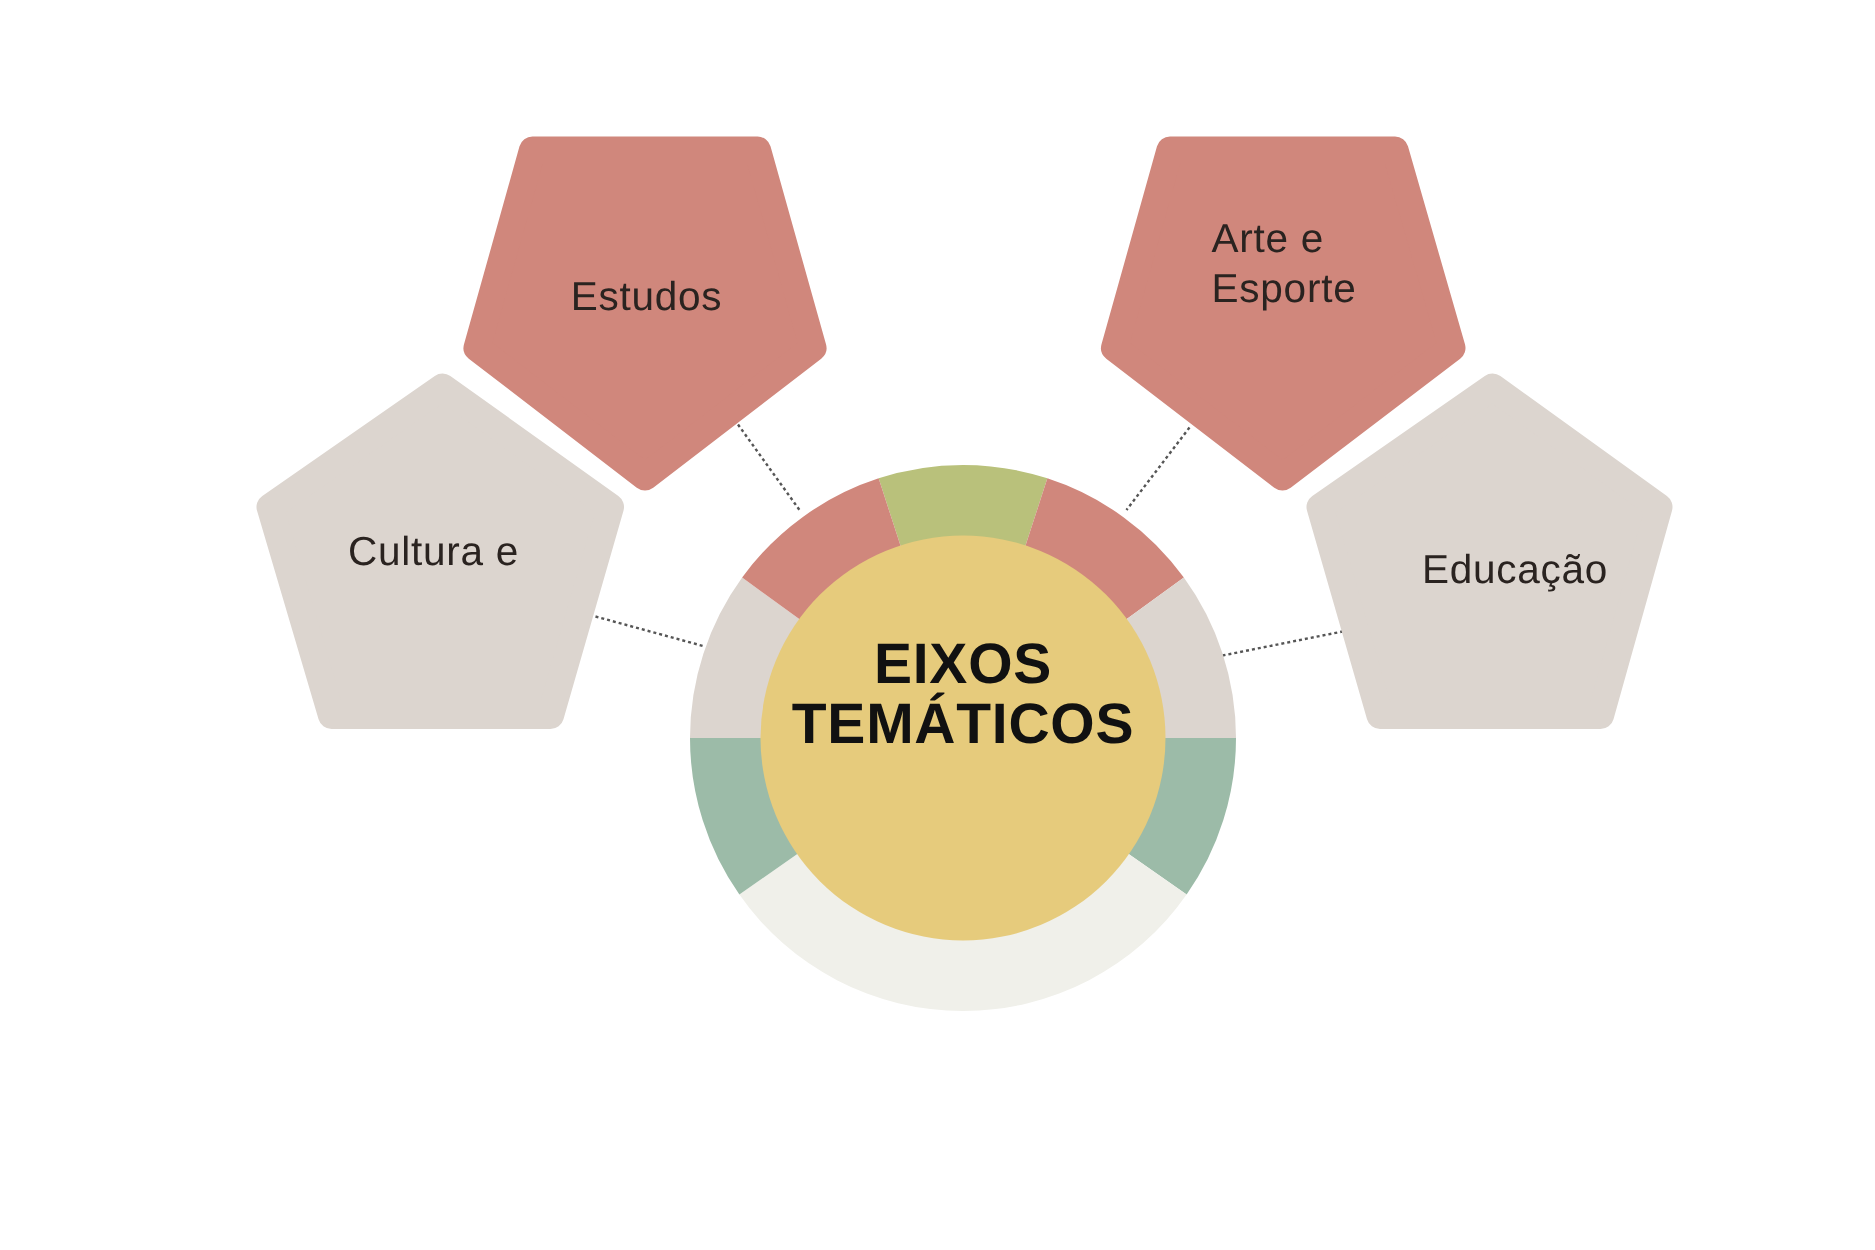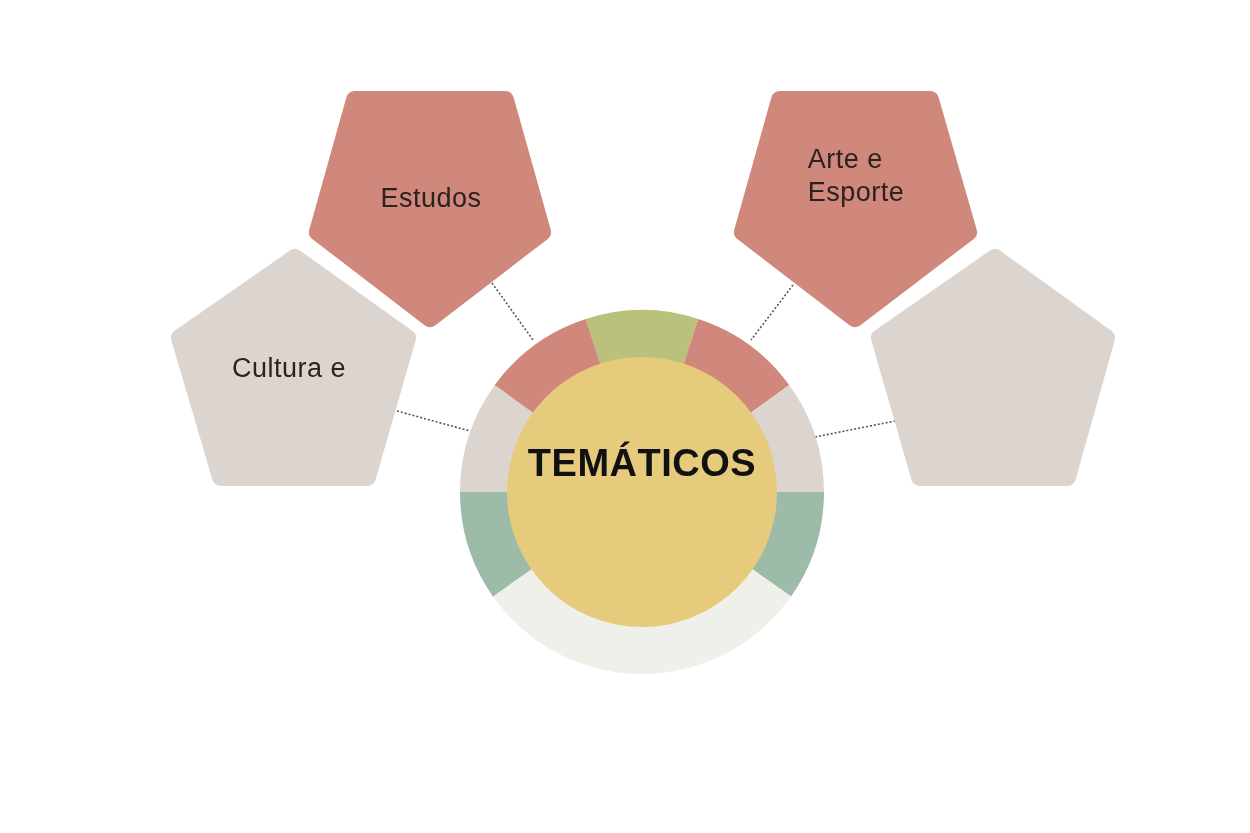--- a/index.html
+++ b/index.html
@@ -55,27 +55,29 @@
   <circle id="center-circle" cx="642" cy="492" r="135" fill="#e6cb7c"></circle>
   <g id="nodes">
       <polygon points="355,100 505,100 542,232 430,318 318,232" fill="#d0877c" stroke="#d0877c" stroke-width="18" stroke-linejoin="round"></polygon>
       <polygon points="780,100 930,100 968,232 855,318 743,232" fill="#d0877c" stroke="#d0877c" stroke-width="18" stroke-linejoin="round"></polygon>
       <polygon points="295,258 407,338 367,477 221,477 180,338" fill="#dcd5cf" stroke="#dcd5cf" stroke-width="18" stroke-linejoin="round"></polygon>
       <polygon points="995,258 1106,338 1067,477 920,477 880,338" fill="#dcd5cf" stroke="#dcd5cf" stroke-width="18" stroke-linejoin="round"></polygon>
     </g>
 </svg>
 
 <div class="center-label">
+  <span>EIXOS</span>
   <span>TEMÁTICOS</span>
 </div>
 
 <div class="node-label" id="label-0" style="left: 431px; top: 198px;">
   <span>Estudos</span>
 </div>
 <div class="node-label" id="label-1" style="left: 856px; top: 176px;">
   <span>Arte e</span>
   <span>Esporte</span>
 </div>
 <div class="node-label" id="label-2" style="left: 289px; top: 368px;">
   <span>Cultura e</span>
 </div>
 <div class="node-label" id="label-3" style="left: 1010px; top: 380px;">
+  <span>Educação</span>
 </div>
 
 </body></html>

